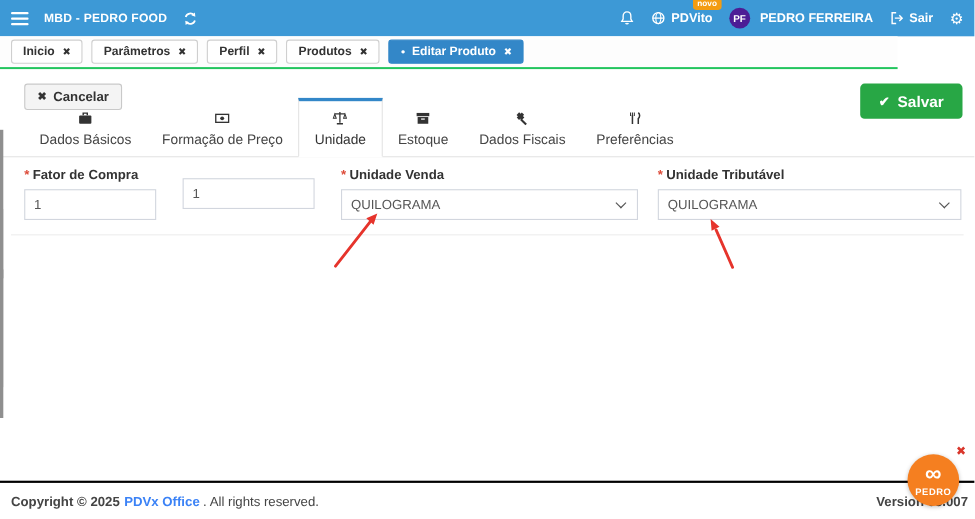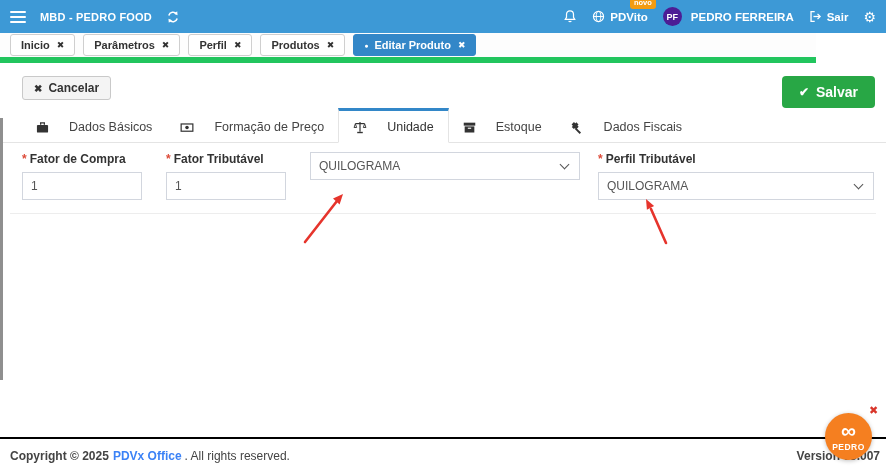--- a/index.html
+++ b/index.html
@@ -20,21 +20,21 @@
   .novo-badge { position:absolute; top:-12px; right:-8px; background:#f39c12; color:#fff;
     font-size:7.5px; font-weight:bold; padding:1px 4px 2px; border-radius:3px; line-height:1; }
   .avatar { width:19px; height:19px; border-radius:50%; background:#4c1d95; color:#fff;
     font-size:9px; font-weight:bold; display:flex; align-items:center; justify-content:center; }
   .gear { font-size:14px; line-height:1; cursor:pointer; font-weight:normal; }
   .navsvg { display:block; }
 
   
   .chips-row { position:absolute; top:33px; left:0; width:816px; height:30px;
     display:flex; align-items:center; gap:8px; padding:0 10px; background:#fdfdfd;
-    border-bottom:6px solid #22c55e; }
+    border-bottom:2px solid #22c55e; }
   .chip { display:flex; align-items:center; gap:7px; height:22px; padding:0 10px;
     background:#fff; border:1px solid #cfcfcf; border-radius:3px; font-size:11px;
     color:#333; font-weight:bold; cursor:pointer; }
   .chip .chip-x { font-size:9px; color:#333; }
   .chip.active { background:#3387c8; border-color:#3387c8; color:#fff; }
   .chip.active .chip-x { color:#fff; }
   .chip .dot { font-size:7px; margin-right:-1px; }
 
   
   .content { position:absolute; top:63px; left:0; width:886px; bottom:35px; background:#fff; }
@@ -43,28 +43,28 @@
     color:#333; background:#f4f4f4; border:1px solid #c9c9c9; border-radius:3px;
     padding:4px 11px; cursor:pointer; }
   .btn-cancel .x { font-size:10px; }
   .btn-save { margin-left:auto; margin-right:1px; display:flex; align-items:center; gap:7px;
     background:#28a745; color:#fff; border:none; border-radius:4px; font-size:14px;
     font-weight:bold; padding:8px 17px; cursor:pointer; }
   .btn-save .chk { font-size:12px; }
 
   
   .tabs { display:flex; align-items:flex-end; padding:0 10px 0 22px; border-bottom:1px solid #e4e4e4; height:34px; }
-  .tab { display:flex; align-items:center; gap:20px; font-size:12.5px; color:#444;
-    padding:9px 14px 8px; cursor:pointer; border-top:3px solid transparent; }
+  .tab { display:flex; align-items:center; gap:6px; font-size:12.5px; color:#444;
+    padding:9px 14px 8px; cursor:pointer; border-top:3px solid transparent;flex-direction:column; }
   .tab.active { background:#fff; border:1px solid #e4e4e4; border-top:3px solid #3387c8;
     border-bottom:1px solid #fff; margin-bottom:-1px; font-weight:normal; color:#333; }
   .tabicon { display:block; }
 
   
-  .form-row { display:flex; padding:9px 10px 0 22px; }
+  .form-row { display:flex; padding:9px 10px 0 22px;align-items:center; }
   .fgroup { display:flex; flex-direction:column; }
   .fgroup label { font-size:12px; font-weight:bold; color:#333; margin-bottom:6px; }
   .req { color:#dd4b39; margin-right:3px; }
   .fgroup input { height:28px; border:1px solid #d2d6de; font-size:12px; color:#555;
     padding:0 8px; outline:none; font-family:inherit; }
   .selwrap { position:relative; }
   .selwrap select { width:100%; height:28px; border:1px solid #d2d6de; font-size:12px;
     color:#555; padding:0 24px 0 8px; outline:none; background:#fff; font-family:inherit;
     -webkit-appearance:none; -moz-appearance:none; appearance:none; border-radius:0; }
   .chev { position:absolute; right:12px; top:9px; width:7px; height:7px;
@@ -239,41 +239,51 @@
         <svg class="tabicon" width="14" height="13" viewBox="0 0 14 14">
           <g transform="rotate(-45 5 5)">
             <rect x="1.5" y="3.4" width="7" height="3.2" fill="#333"></rect>
             <rect x="3.2" y="1.4" width="3.6" height="7.2" fill="#333"></rect>
           </g>
           <rect x="6" y="7.2" width="7.5" height="2" transform="rotate(45 6 7.2)" fill="#333"></rect>
         </svg>
       </span>
       <span>Dados Fiscais</span>
     </div>
+    <div class="tab">
+      <span>
+        <svg class="tabicon" width="12" height="13" viewBox="0 0 14 14">
+          <path d="M2.6 1 V4.6 M4.6 1 V4.6 M6.6 1 V4.6" stroke="#333" stroke-width="1.1" fill="none"></path>
+          <path d="M4.6 3.5 V13" stroke="#333" stroke-width="1.6" fill="none"></path>
+          <path d="M10.8 1 C12.6 2.6 12.8 5.4 10.8 7.4 V13" stroke="#333" stroke-width="1.6" fill="none"></path>
+        </svg>
+      </span>
+      <span>Preferências</span>
+    </div>
   </div>
 
   <div class="form-row">
     <div class="fgroup w120">
       <label><span class="req">*</span><span>Fator de Compra</span></label>
       <input type="text" value="1" style="">
     </div>
     <div class="fgroup w120">
-      <label><span class="req">*</span><span>Fator Tributável</span></label>
       <input type="text" value="1" style="">
     </div>
     <div class="fgroup w270">
+      <label><span class="req">*</span><span>Unidade Venda</span></label>
       <div class="selwrap">
         <select>
           <option>QUILOGRAMA</option>
         </select>
         <span class="chev"></span>
       </div>
     </div>
     <div class="fgroup w276">
-      <label><span class="req">*</span><span>Perfil Tributável</span></label>
+      <label><span class="req">*</span><span>Unidade Tributável</span></label>
       <div class="selwrap">
         <select>
           <option>QUILOGRAMA</option>
         </select>
         <span class="chev"></span>
       </div>
     </div>
   </div>
 
   <hr class="divider">

